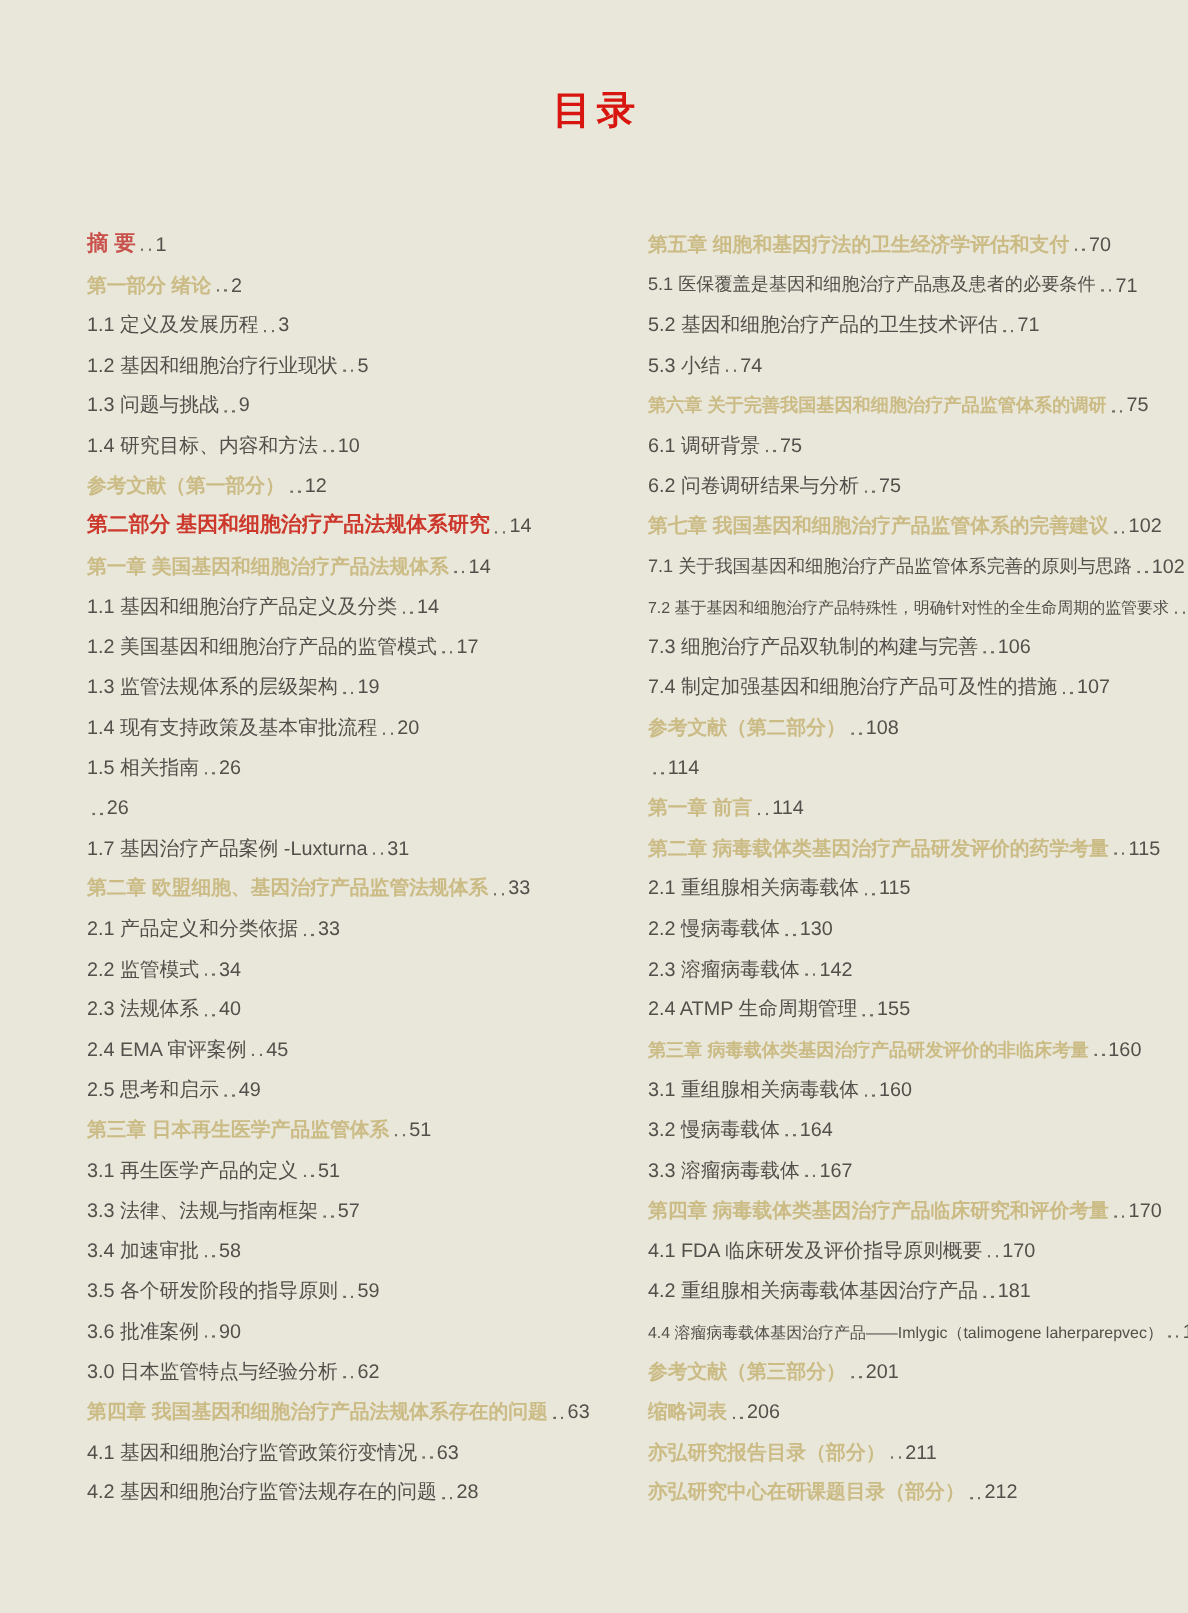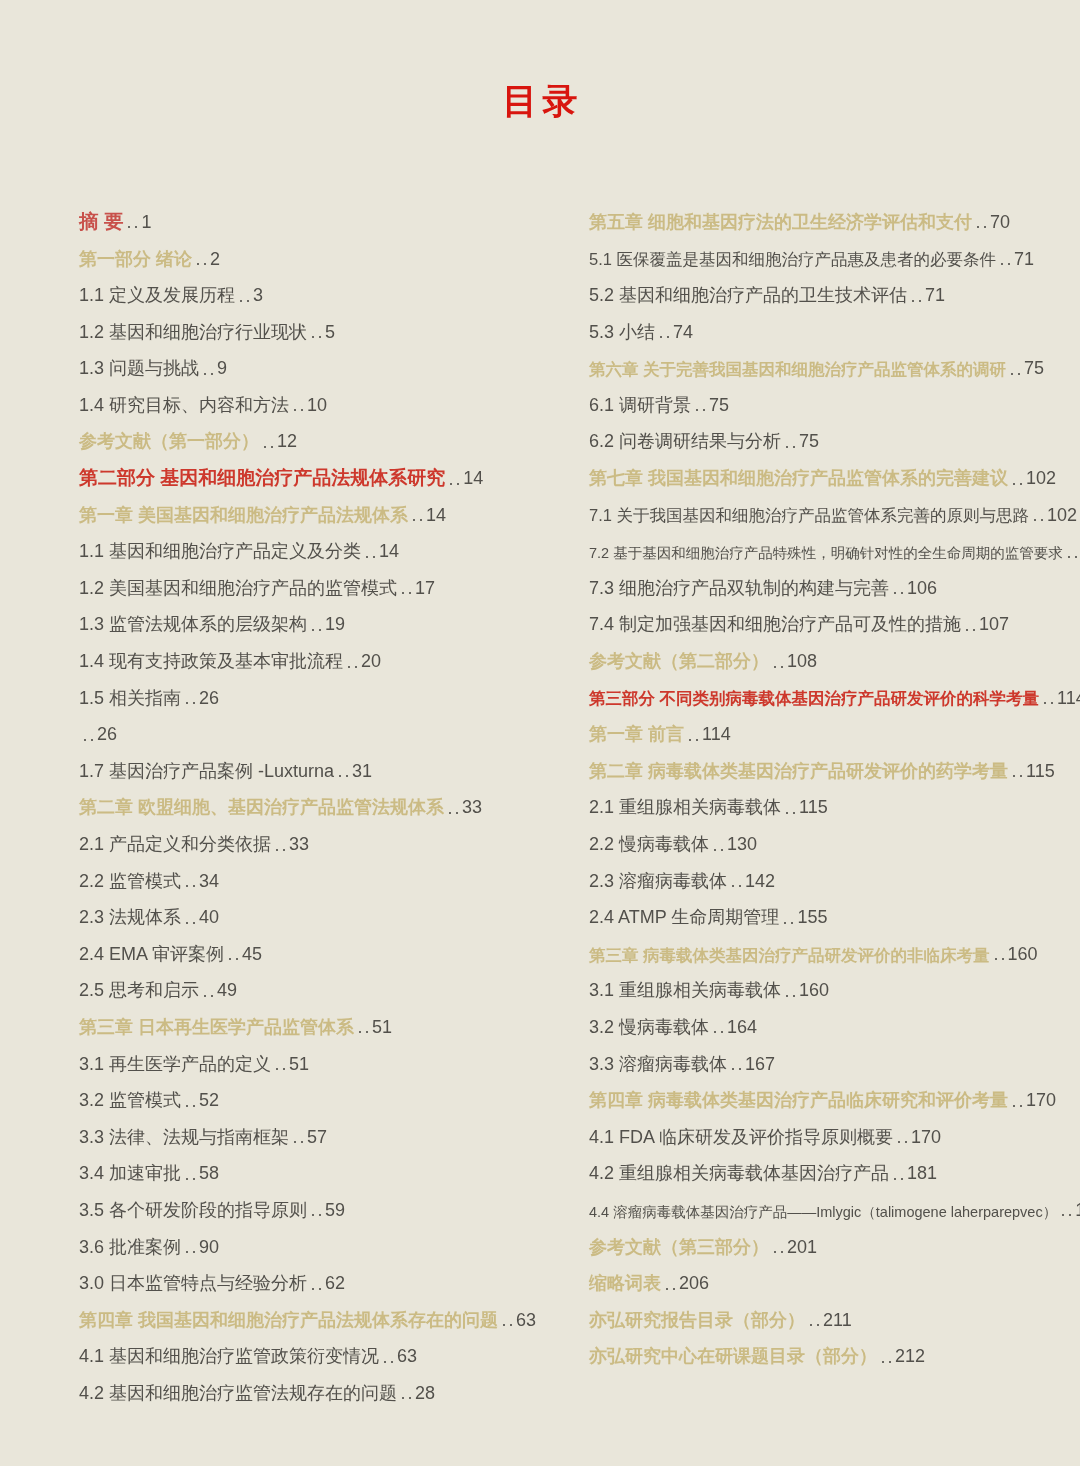--- a/index.html
+++ b/index.html
@@ -218,25 +218,20 @@
           <span class="t">第三章 日本再生医学产品监管体系</span>
           <span class="dots"></span>
           <span class="pg">51</span>
         </div>
         <div class="row st-plain">
           <span class="t">3.1 再生医学产品的定义</span>
           <span class="dots"></span>
           <span class="pg">51</span>
         </div>
         <div class="row st-plain">
-          <span class="t">3.2 监管模式</span>
-          <span class="dots"></span>
-          <span class="pg">52</span>
-        </div>
-        <div class="row st-plain">
           <span class="t">3.3 法律、法规与指南框架</span>
           <span class="dots"></span>
           <span class="pg">57</span>
         </div>
         <div class="row st-plain">
           <span class="t">3.4 加速审批</span>
           <span class="dots"></span>
           <span class="pg">58</span>
         </div>
         <div class="row st-plain">
@@ -330,21 +325,20 @@
           <span class="t">7.4 制定加强基因和细胞治疗产品可及性的措施</span>
           <span class="dots"></span>
           <span class="pg">107</span>
         </div>
         <div class="row st-gold">
           <span class="t">参考文献（第二部分）</span>
           <span class="dots"></span>
           <span class="pg">108</span>
         </div>
         <div class="row st-part sz-s">
-          <span class="t">第三部分 不同类别病毒载体基因治疗产品研发评价的科学考量</span>
           <span class="dots"></span>
           <span class="pg">114</span>
         </div>
         <div class="row st-gold">
           <span class="t">第一章 前言</span>
           <span class="dots"></span>
           <span class="pg">114</span>
         </div>
         <div class="row st-gold">
           <span class="t">第二章 病毒载体类基因治疗产品研发评价的药学考量</span>

